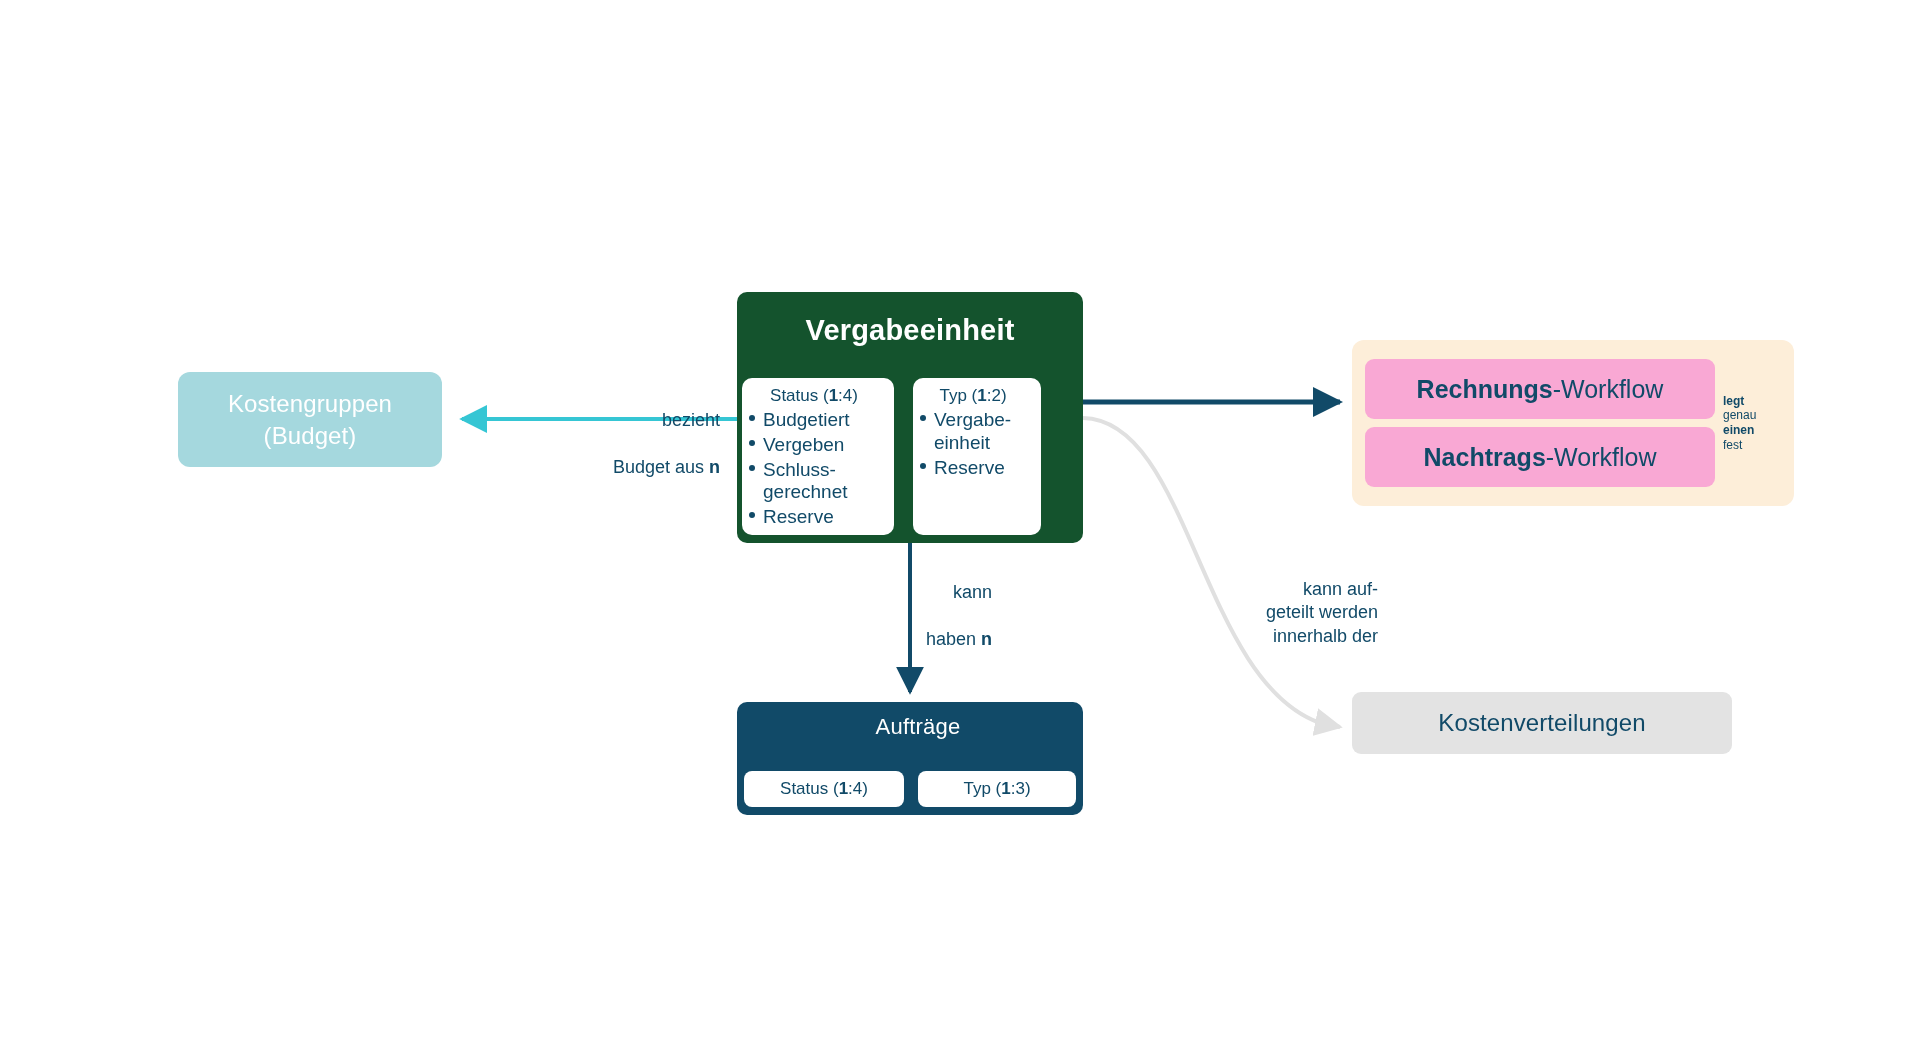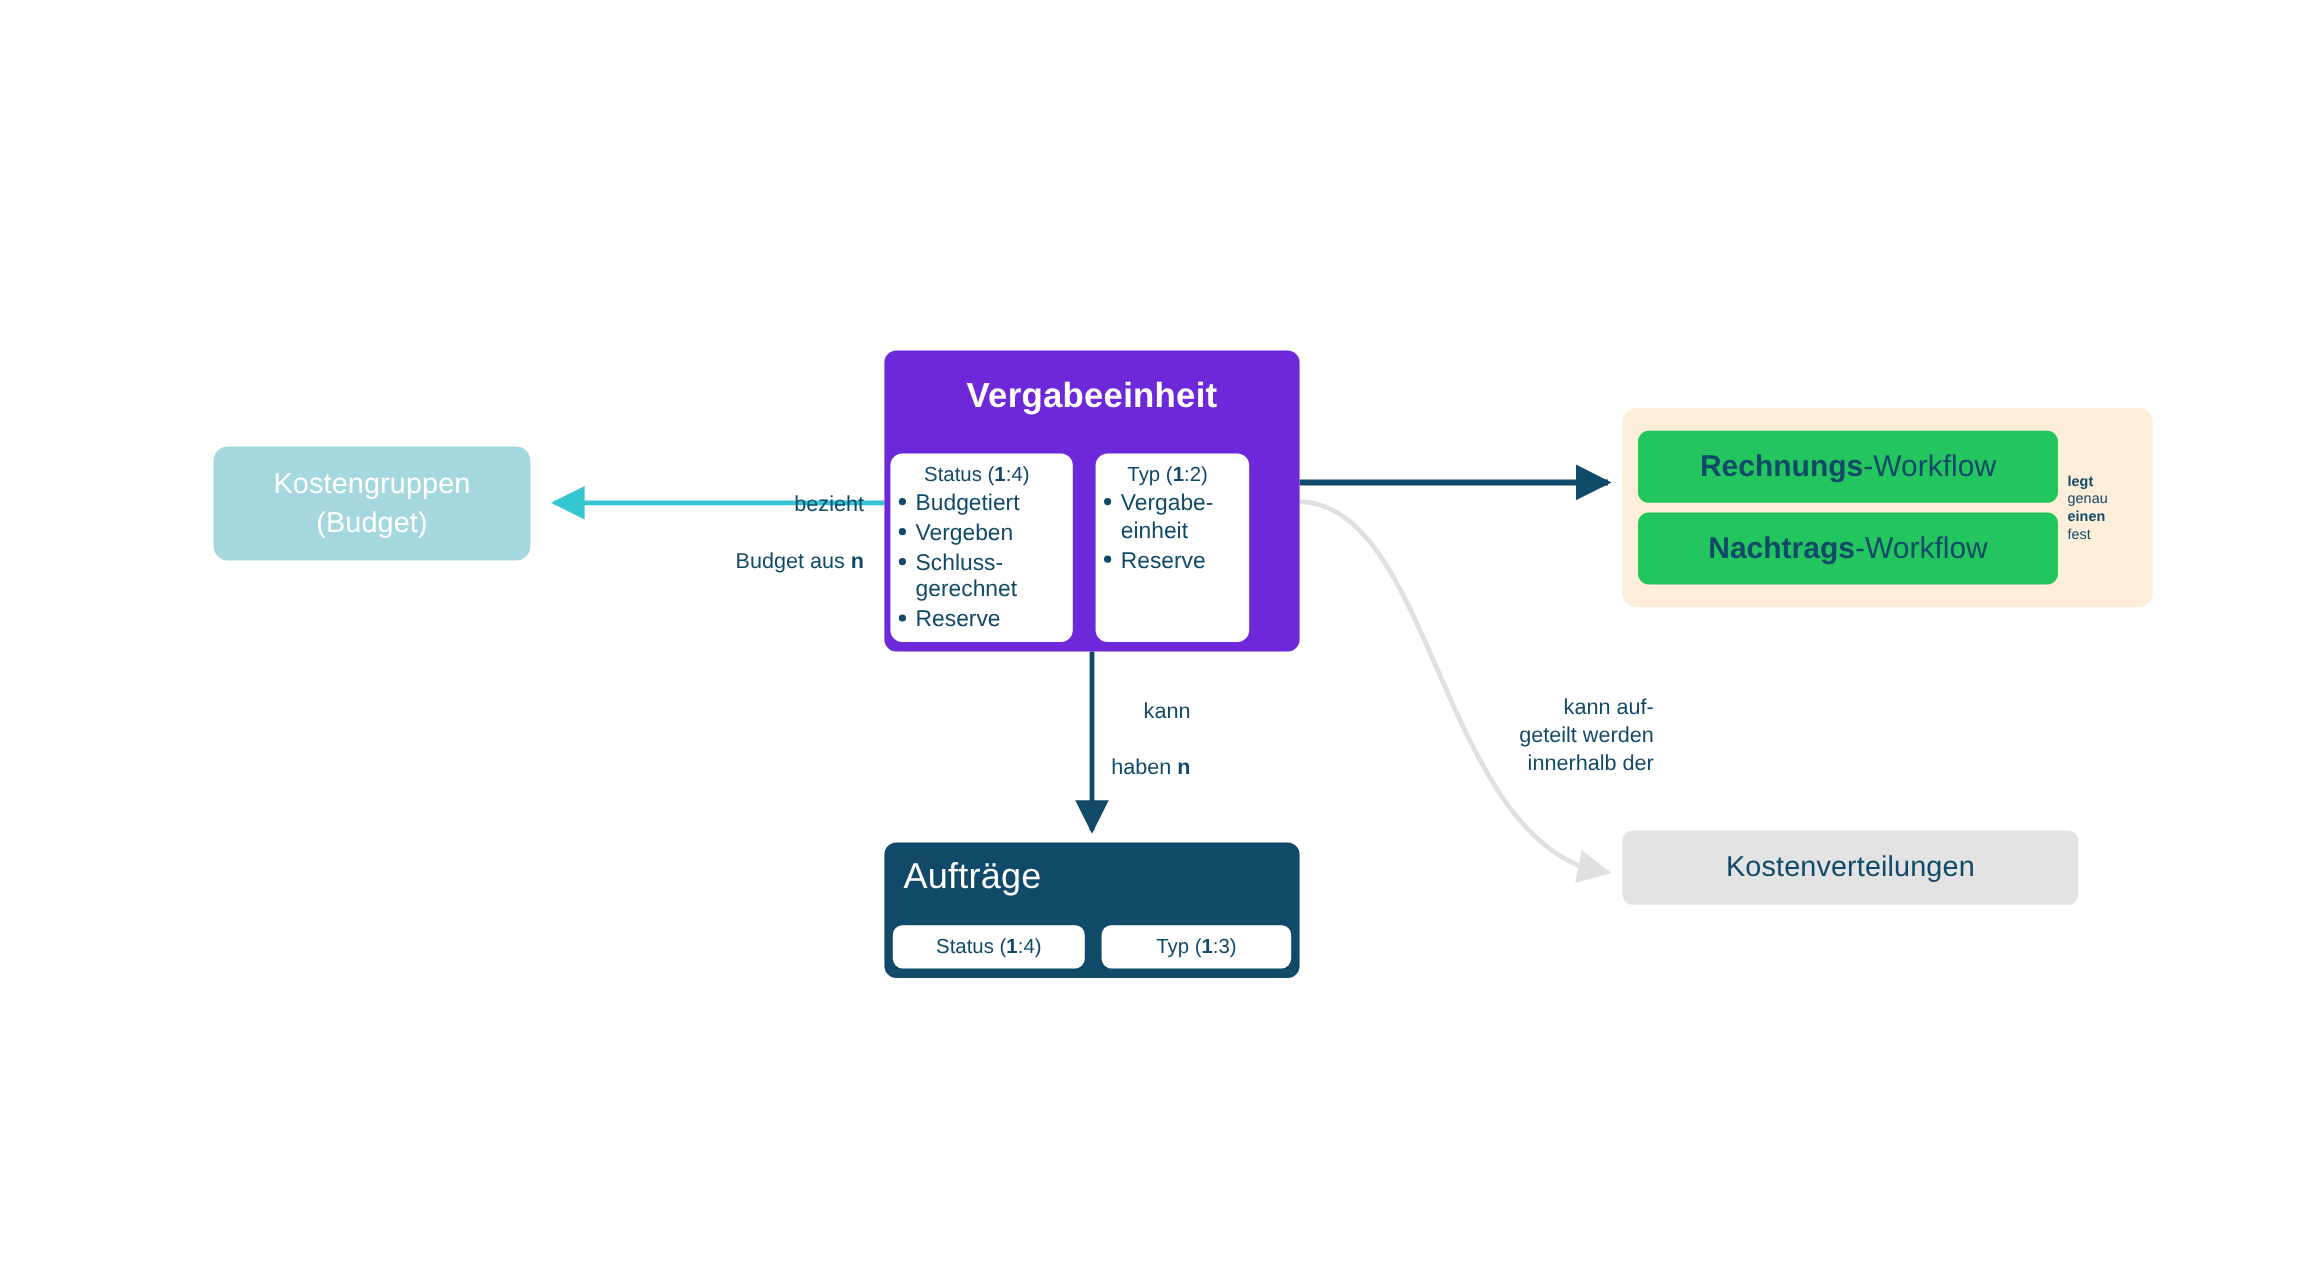--- a/index.html
+++ b/index.html
@@ -50,21 +50,21 @@
     white-space: pre-line;
     letter-spacing: 0.1px;
   }
 
   
   .vergabeeinheit {
     left: 737px;
     top: 292px;
     width: 346px;
     height: 251px;
-    background: #6d28d9;
+    background: #14532d;
     border-radius: 10px;
     padding: 0;
   }
   .vergabeeinheit .title {
     color: #ffffff;
     font-size: 29px;
     font-weight: 700;
     text-align: center;
     margin-top: 22px;
     letter-spacing: 0.2px;
@@ -121,22 +121,22 @@
   .auftraege {
     left: 737px;
     top: 702px;
     width: 346px;
     height: 113px;
     background: #114a68;
     border-radius: 10px;
   }
   .auftraege .title {
     color: #ffffff;
-    font-size: 30px;
-    text-align: left;
+    font-size: 22px;
+    text-align: center;
     margin-top: 12px;
     letter-spacing: 0.2px;
     margin-left: 16px;
   }
   .au-cards {
     position: absolute;
     left: 7px;
     right: 7px;
     bottom: 8px;
     display: flex;
@@ -171,21 +171,21 @@
   }
   .wf-cards {
     display: flex;
     flex-direction: column;
     gap: 8px;
     flex: 0 0 auto;
   }
   .wf-card {
     width: 350px;
     height: 60px;
-    background: #22c55e;
+    background: #f9a8d4;
     border-radius: 9px;
     display: flex;
     align-items: center;
     justify-content: center;
     color: #114a68;
     font-size: 25px;
   }
   .wf-card b { font-weight: 700; }
   .wf-note {
     color: #114a68;

